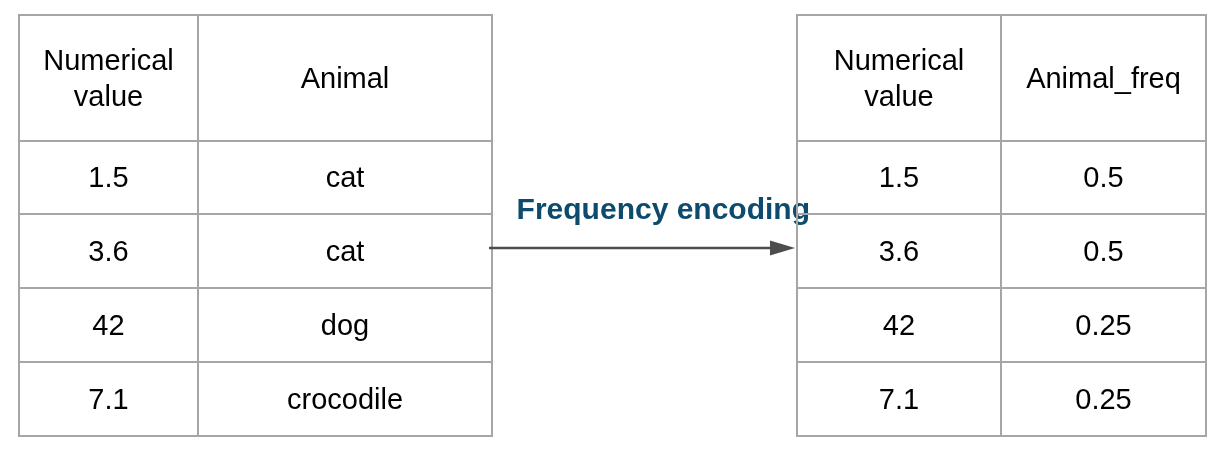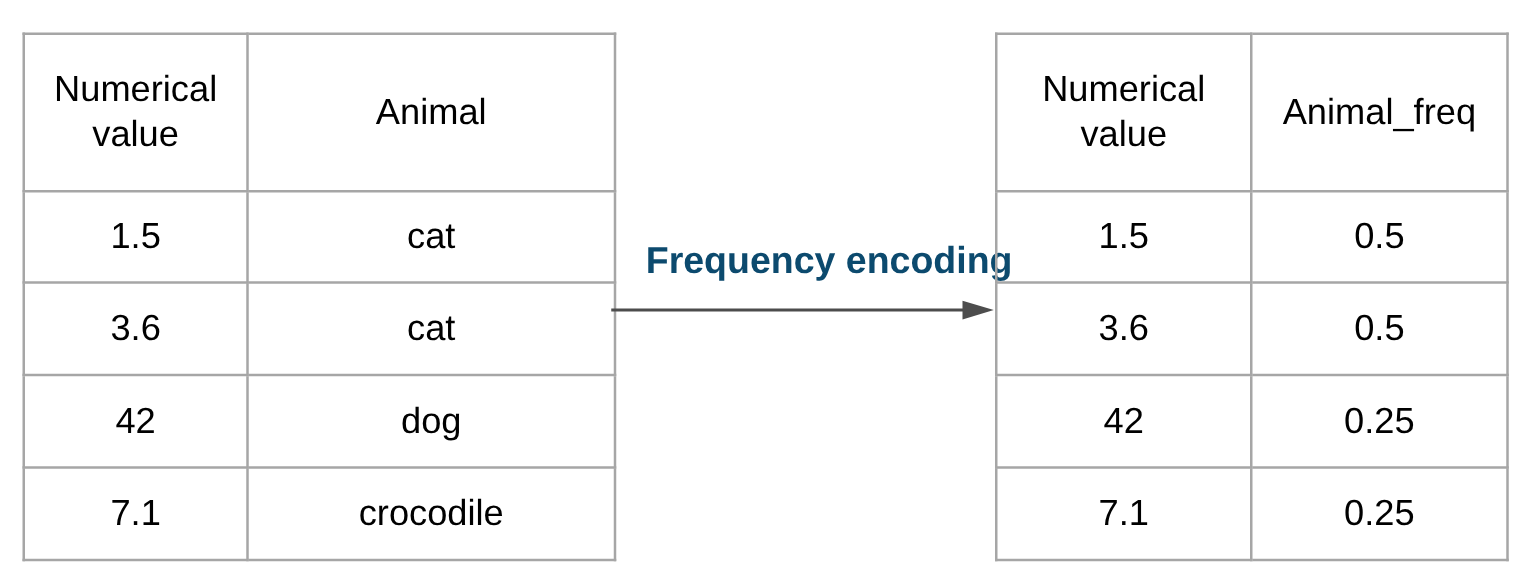--- a/index.html
+++ b/index.html
@@ -15,21 +15,20 @@
     font-family: "Liberation Sans", "DejaVu Sans", sans-serif;
     color: #000000;
     overflow: hidden;
   }
   table.data-table {
     position: absolute;
     border-collapse: collapse;
     table-layout: fixed;
     font-size: 29px;
     color: #000000;
-    margin-top: 12px;
   }
   table.data-table td {
     border: 2px solid #a6a6a6;
     padding: 0;
     vertical-align: middle;
     line-height: 1.25;
     overflow: hidden;
     white-space: nowrap;
   }
   table.data-table td.hdr {

